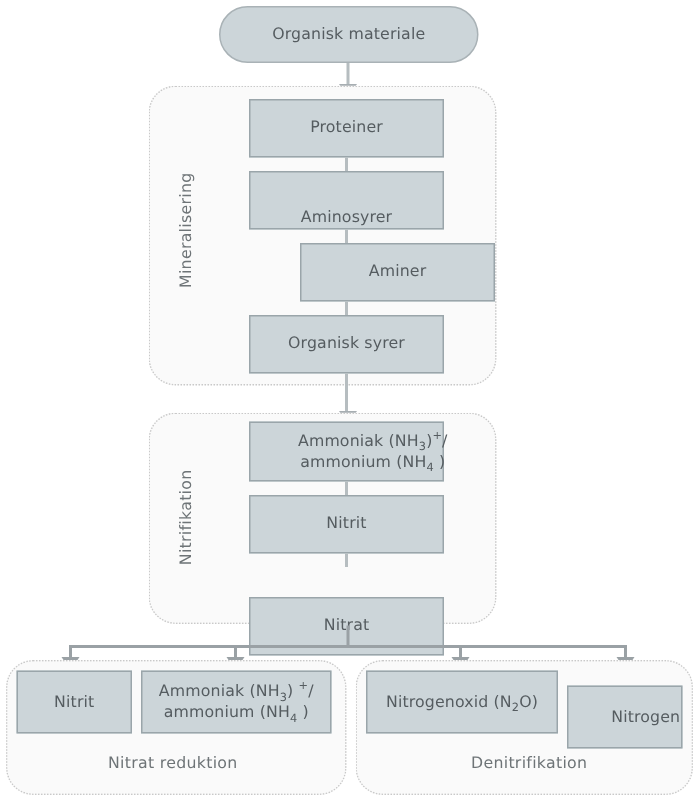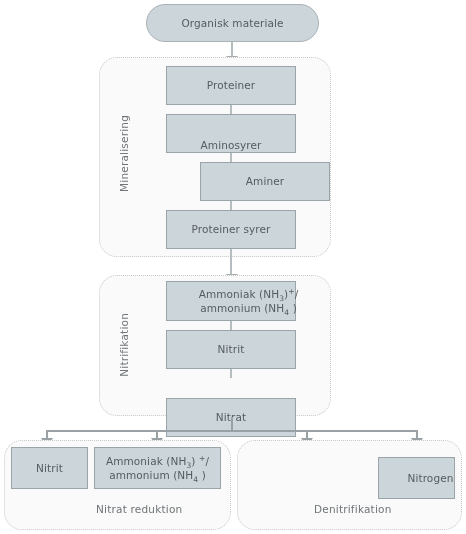--- a/index.html
+++ b/index.html
@@ -118,21 +118,21 @@
     <span>Aminosyrer</span>
   </div>
   <div class="vline" style="left:230px; top:153px; height:9px;"></div>
 
   <div class="node" style="left:166px; top:162px; width:130px; height:39px;margin-left:34px;">
     <span>Aminer</span>
   </div>
   <div class="vline" style="left:230px; top:201px; height:9px;"></div>
 
   <div class="node" style="left:166px; top:210px; width:130px; height:39px;">
-    <span>Proteiner syrer</span>
+    <span>Organisk syrer</span>
   </div>
 
   <div class="vline" style="left:230px; top:249px; height:29px;"></div>
   <div class="arrow" style="left:226px; top:274px;"></div>
 
   <div class="group" style="left:99px; top:275px; width:232px; height:141px;">
   </div>
   <div class="group-label vertical" style="left:118px; top:313px;">Nitrifikation</div>
 
   <div class="node" style="left:166px; top:281px; width:130px; height:40px;padding-left:35px;">
@@ -162,35 +162,38 @@
   <div class="arrow dark" style="left:151px; top:438px;"></div>
 
   <div class="vline dark" style="left:306px; top:430px; height:10px;"></div>
   <div class="arrow dark" style="left:301px; top:438px;"></div>
 
   <div class="vline dark" style="left:416px; top:430px; height:10px;"></div>
   <div class="arrow dark" style="left:411px; top:438px;"></div>
 
   <div class="group" style="left:4px; top:440px; width:227px; height:90px;">
   </div>
-  <div class="group-label" style="left:72px; top:503px;margin-left:24px;">Nitrat reduktion</div>
+  <div class="group-label" style="left:72px; top:503px;">Nitrat reduktion</div>
 
   <div class="node" style="left:11px; top:447px; width:77px; height:42px;">
     <span>Nitrit</span>
   </div>
 
   <div class="node" style="left:94px; top:447px; width:127px; height:42px;">
     <span>
       <span class="nowrap"><span>Ammoniak (NH</span><sub>3</sub><span>) </span><sup>+</sup><span>/</span></span><br>
       <span class="nowrap"><span>ammonium (NH</span><sub>4</sub><span> )</span></span>
     </span>
   </div>
 
   <div class="group" style="left:237px; top:440px; width:225px; height:90px;">
   </div>
   <div class="group-label" style="left:314px; top:503px;">Denitrifikation</div>
 
+  <div class="node" style="left:244px; top:447px; width:128px; height:42px;">
+    <span><span>Nitrogenoxid (N</span><sub>2</sub><span>O)</span></span>
+  </div>
 
   <div class="node" style="left:378px; top:457px; width:77px; height:42px;padding-left:28px;">
     <span>Nitrogen</span>
   </div>
 
 </div>
 
 </body></html>

